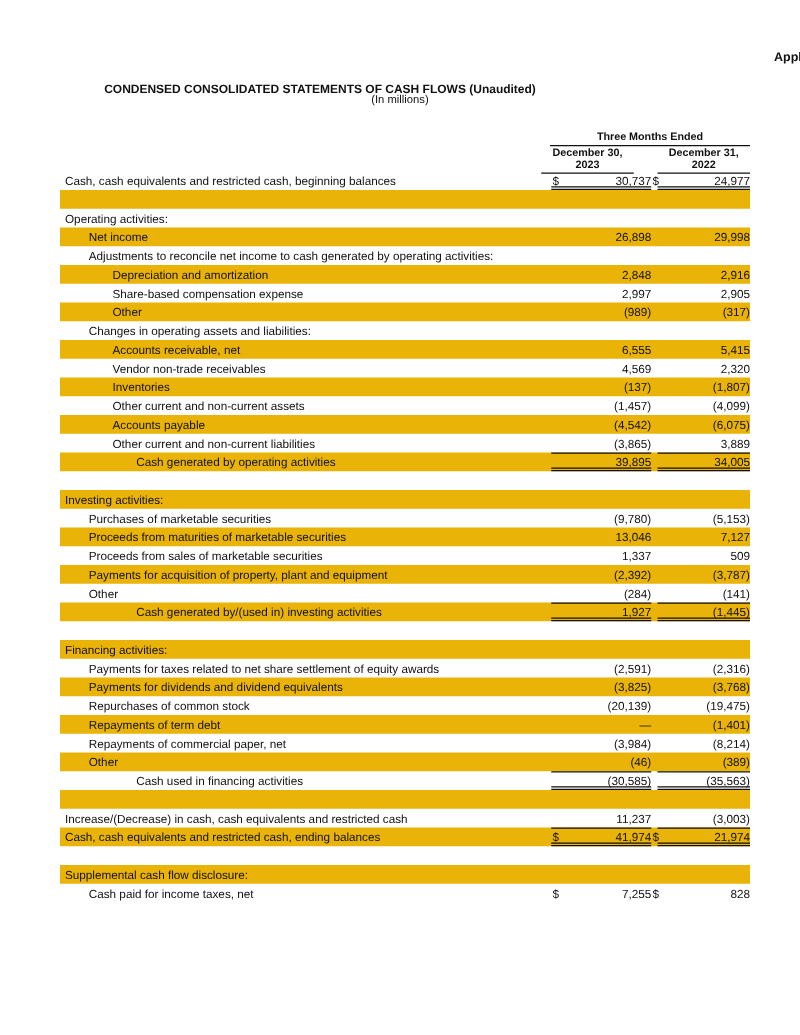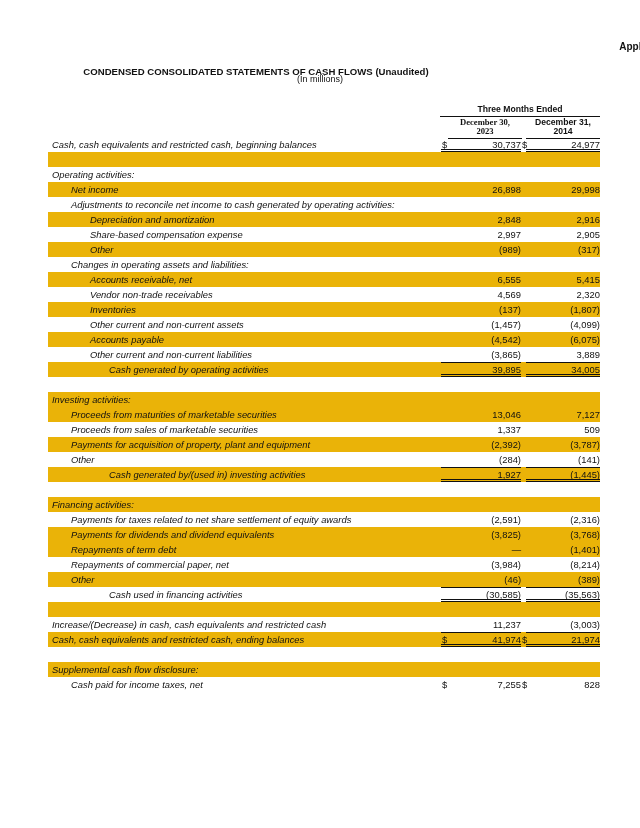--- a/index.html
+++ b/index.html
@@ -8,27 +8,27 @@
     font-family: "Liberation Sans", "DejaVu Sans", sans-serif;
     color: #111;
     font-size: 9.4px;
   }
   .company { position: absolute; top: 41px; left: 0; width: 640px; text-align: right; font-weight: bold; font-size: 10px; padding-left: 27px; }
   .title { position: absolute; top: 66px; left: 0; width: 512px; text-align: center; font-weight: bold; font-size: 9.6px; }
   .subtitle { position: absolute; top: 74px; left: 0; width: 640px; text-align: center; font-size: 9px; }
 
   .hdr-period { position: absolute; top: 104px; left: 440px; width: 160px; text-align: center; font-weight: bold; font-size: 8.6px; border-bottom: 1.4px solid #111; padding-bottom: 2px; }
   .hdr-col { position: absolute; top: 118px; width: 74px; text-align: center; font-weight: bold; font-size: 8.6px; line-height: 9px; border-bottom: 1.4px solid #111; padding-bottom: 2px; }
-  .hdr-col.c1 { left: 448px; font-family: Liberation Serif, serif; }
+  .hdr-col.c1 { left: 433px; }
   .hdr-col.c2 { left: 526px; width: 74px; }
 
   .rows { position: absolute; top: 137px; left: 48px; width: 552px; }
   .row { position: relative; height: 15px; line-height: 15px; white-space: nowrap; }
   .row.shade { background: #eab308; }
-  .label { position: absolute; left: 4px; font-style: italic; }
+  .label { position: absolute; left: 4px; }
   .label.i1 { left: 23px; }
   .label.i2 { left: 42px; }
   .label.i3 { left: 61px; }
   .dollar { position: absolute; width: 10px; }
   .dollar.d1 { left: 394px; }
   .dollar.d2 { left: 474px; }
   .val { position: absolute; text-align: right; }
   .val.v1 { left: 392px; width: 81px; }
   .val.v2 { left: 477px; width: 75px; }
 
@@ -46,21 +46,21 @@
 <div class="title">CONDENSED CONSOLIDATED STATEMENTS OF CASH FLOWS (Unaudited)</div>
 <div class="subtitle">(In millions)</div>
 
 <div class="hdr-period">Three Months Ended</div>
 <div class="hdr-col c1">
   <div>December 30,</div>
   <div>2023</div>
 </div>
 <div class="hdr-col c2">
   <div>December 31,</div>
-  <div>2014</div>
+  <div>2022</div>
 </div>
 
 <div class="rows" id="rows">
     <div class="row">
       <span class="label">Cash, cash equivalents and restricted cash, beginning balances</span>
       <span class="dollar d1">$</span>
       <span class="dollar d2">$</span>
       <span class="val v1">30,737</span>
       <span class="val v2">24,977</span>
       <div class="uline u1 bot dbl"></div>
@@ -148,20 +148,25 @@
     <div class="row">
       <span class="label"></span>
       <span class="val v1"></span>
       <span class="val v2"></span>
     </div>
     <div class="row shade">
       <span class="label">Investing activities:</span>
       <span class="val v1"></span>
       <span class="val v2"></span>
     </div>
+    <div class="row">
+      <span class="label i1">Purchases of marketable securities</span>
+      <span class="val v1">(9,780)</span>
+      <span class="val v2">(5,153)</span>
+    </div>
     <div class="row shade">
       <span class="label i1">Proceeds from maturities of marketable securities</span>
       <span class="val v1">13,046</span>
       <span class="val v2">7,127</span>
     </div>
     <div class="row">
       <span class="label i1">Proceeds from sales of marketable securities</span>
       <span class="val v1">1,337</span>
       <span class="val v2">509</span>
     </div>
@@ -196,20 +201,25 @@
     </div>
     <div class="row">
       <span class="label i1">Payments for taxes related to net share settlement of equity awards</span>
       <span class="val v1">(2,591)</span>
       <span class="val v2">(2,316)</span>
     </div>
     <div class="row shade">
       <span class="label i1">Payments for dividends and dividend equivalents</span>
       <span class="val v1">(3,825)</span>
       <span class="val v2">(3,768)</span>
+    </div>
+    <div class="row">
+      <span class="label i1">Repurchases of common stock</span>
+      <span class="val v1">(20,139)</span>
+      <span class="val v2">(19,475)</span>
     </div>
     <div class="row shade">
       <span class="label i1">Repayments of term debt</span>
       <span class="val v1">—</span>
       <span class="val v2">(1,401)</span>
     </div>
     <div class="row">
       <span class="label i1">Repayments of commercial paper, net</span>
       <span class="val v1">(3,984)</span>
       <span class="val v2">(8,214)</span>

